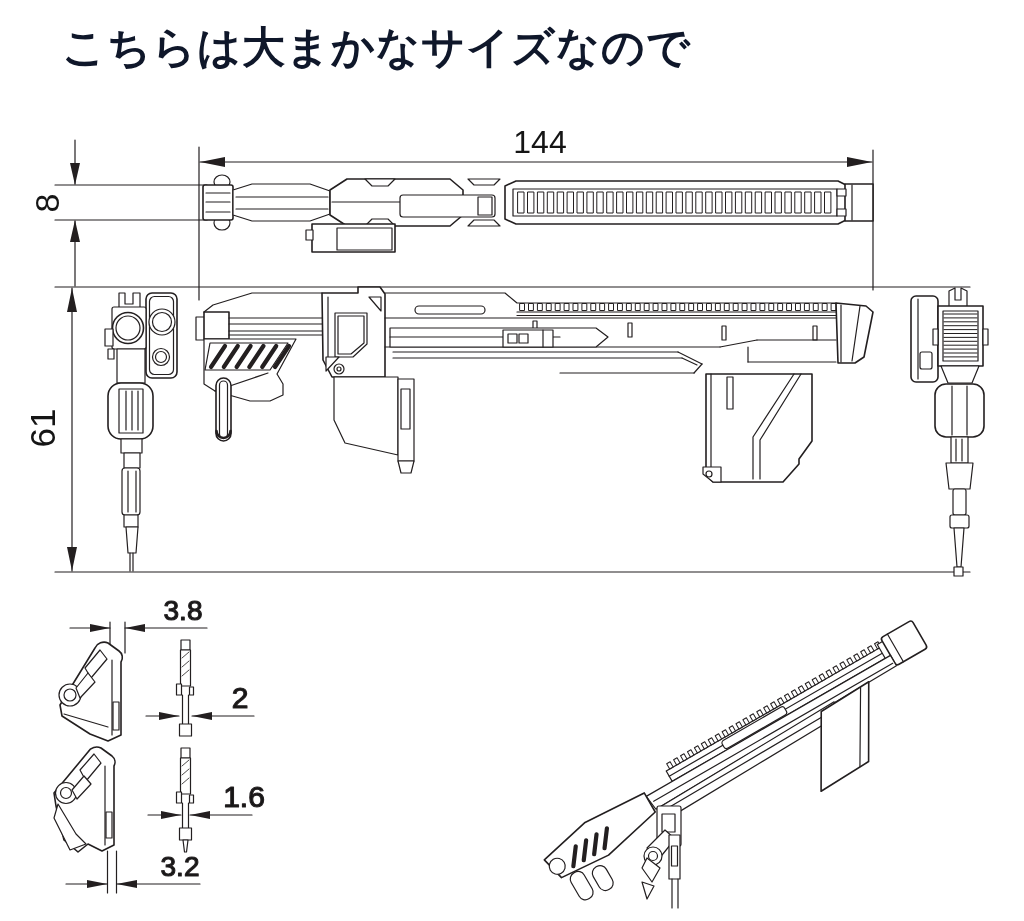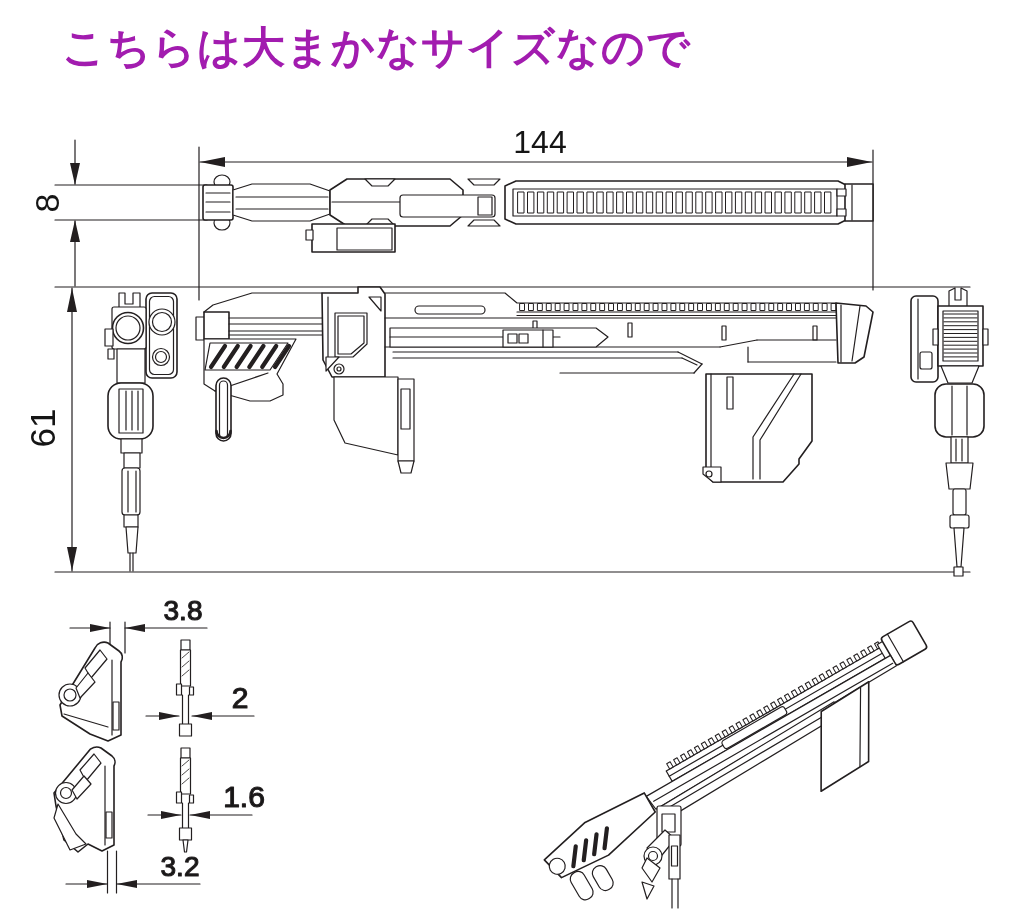--- a/index.html
+++ b/index.html
@@ -1,20 +1,20 @@
 <!DOCTYPE html>
 <html><head>
 <meta charset="utf-8">
 <style>
   html,body{margin:0;padding:0;background:#ffffff;}
   #stage{position:relative;width:1024px;height:921px;background:#fff;overflow:hidden;
          font-family:"Liberation Sans",sans-serif;}
   #headline{position:absolute;left:62px;top:26px;
     font-family:"Liberation Serif","DejaVu Serif",serif;
-    font-weight:bold;font-size:43px;line-height:44px;color:#a21caf;letter-spacing:1px;white-space:nowrap;text-align:right;}
+    font-weight:bold;font-size:43px;line-height:44px;color:#0f172a;letter-spacing:1px;white-space:nowrap;text-align:right;}
   svg{position:absolute;left:0;top:0;}
   .ln{stroke:#231f20;stroke-width:1.2;fill:none;stroke-linejoin:round;stroke-linecap:round;}
   .fw{fill:#ffffff;stroke:#231f20;stroke-width:1.2;stroke-linejoin:round;}
   .fwb{fill:#ffffff;stroke:#231f20;stroke-width:1.6;stroke-linejoin:round;}
   .ar{fill:#231f20;stroke:none;}
   .dim{font-family:"Liberation Sans",sans-serif;fill:#151515;}
   .hatch line{stroke:#231f20;stroke-width:4.2;}
   .thinhatch line{stroke:#231f20;stroke-width:1;}
   .pinhatch line{stroke:#231f20;stroke-width:0.8;}
   .gen rect{fill:#ffffff;stroke:#231f20;stroke-width:1;}

